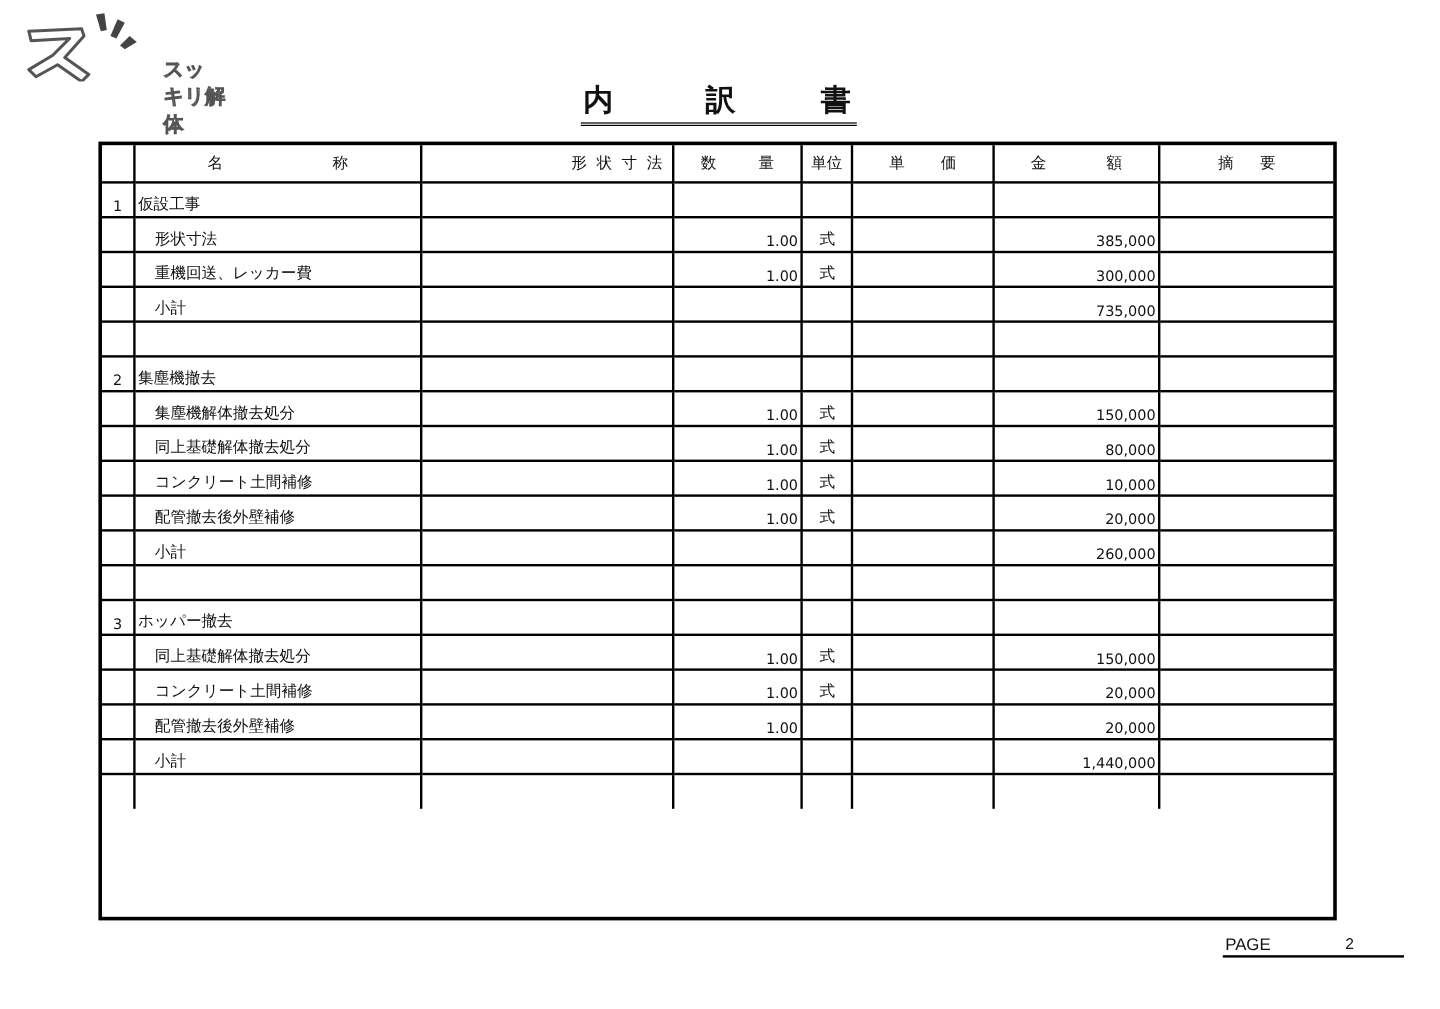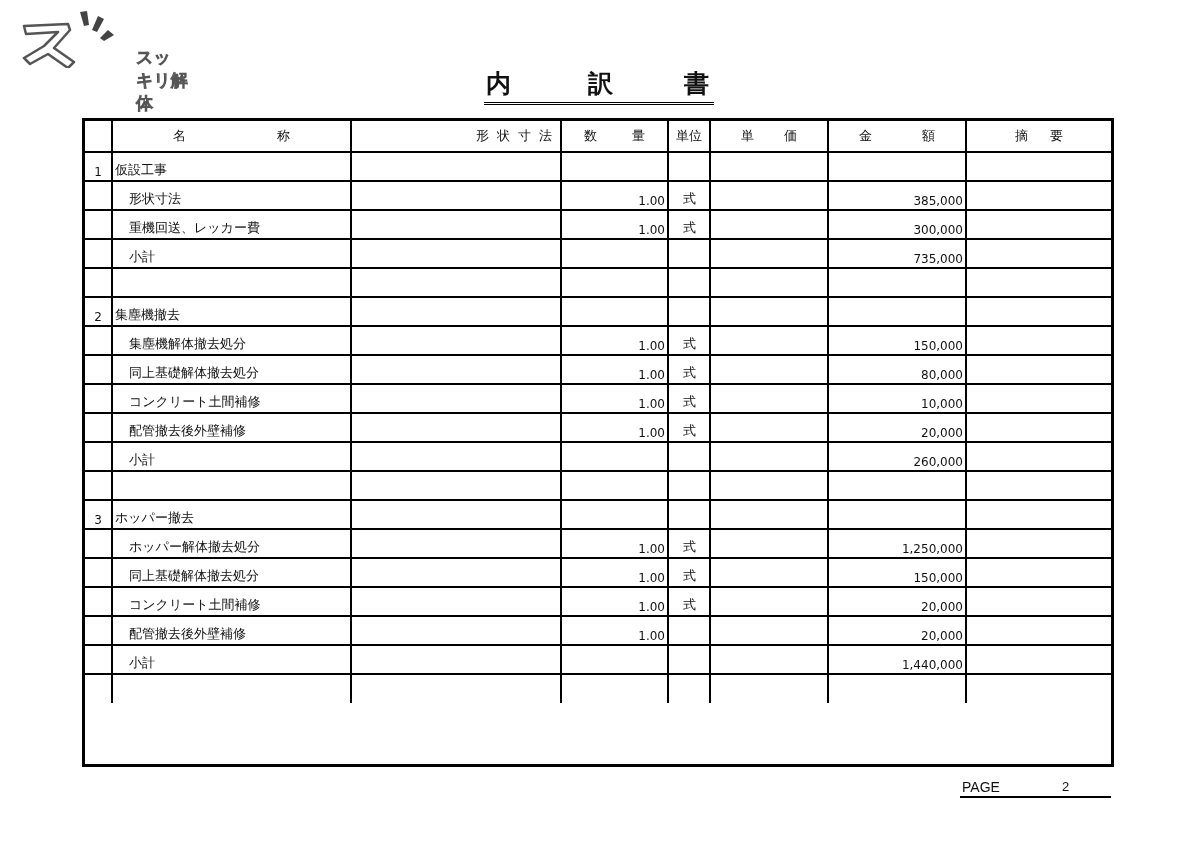--- a/index.html
+++ b/index.html
@@ -36,21 +36,21 @@
     .c-name.item { padding-left: 16px; }
     .c-qty { text-align: right; padding-right: 2px; padding-bottom: 1px; font-size: 12px; }
     .c-unit { text-align: left; padding-left: 14px; padding-bottom: 1px; }
     .c-amt { text-align: right; padding-right: 2px; padding-bottom: 1px; font-size: 12px; }
     .hdr-spread { display: flex; justify-content: space-between; padding: 0 22px; }
     .hdr-spread.wide { padding: 0 60px; }
     .hdr-spread.mid { padding: 0 30px; }
     .hdr-center { text-align: right; letter-spacing: 8px; }
 
     
-    .page { position: absolute; left: 960px; top: 778px; width: 151px; height: 18px;
+    .page { position: absolute; left: 1019px; top: 778px; width: 151px; height: 18px;
             border-bottom: 2px solid #000; font-family: "Liberation Sans", sans-serif; font-size: 14px; }
     .page .lbl { position: absolute; left: 2px; top: 1px; }
     .page .num { position: absolute; left: 102px; top: 1px; font-size: 13px; }
   </style>
 </head>
 <body>
 
 <div class="logo">
   <svg width="170" height="60" viewBox="0 0 170 60">
 
@@ -248,30 +248,20 @@
           <td class="c-name">ホッパー撤去</td>
           <td></td>
           <td class="c-qty"></td>
           <td class="c-unit"></td>
           <td></td>
           <td class="c-amt"></td>
           <td></td>
         </tr>
         <tr>
           <td class="c-no"></td>
-          <td class="c-name item">ホッパー解体撤去処分</td>
-          <td></td>
-          <td class="c-qty">1.00</td>
-          <td class="c-unit">式</td>
-          <td></td>
-          <td class="c-amt">1,250,000</td>
-          <td></td>
-        </tr>
-        <tr>
-          <td class="c-no"></td>
           <td class="c-name item">同上基礎解体撤去処分</td>
           <td></td>
           <td class="c-qty">1.00</td>
           <td class="c-unit">式</td>
           <td></td>
           <td class="c-amt">150,000</td>
           <td></td>
         </tr>
         <tr>
           <td class="c-no"></td>

